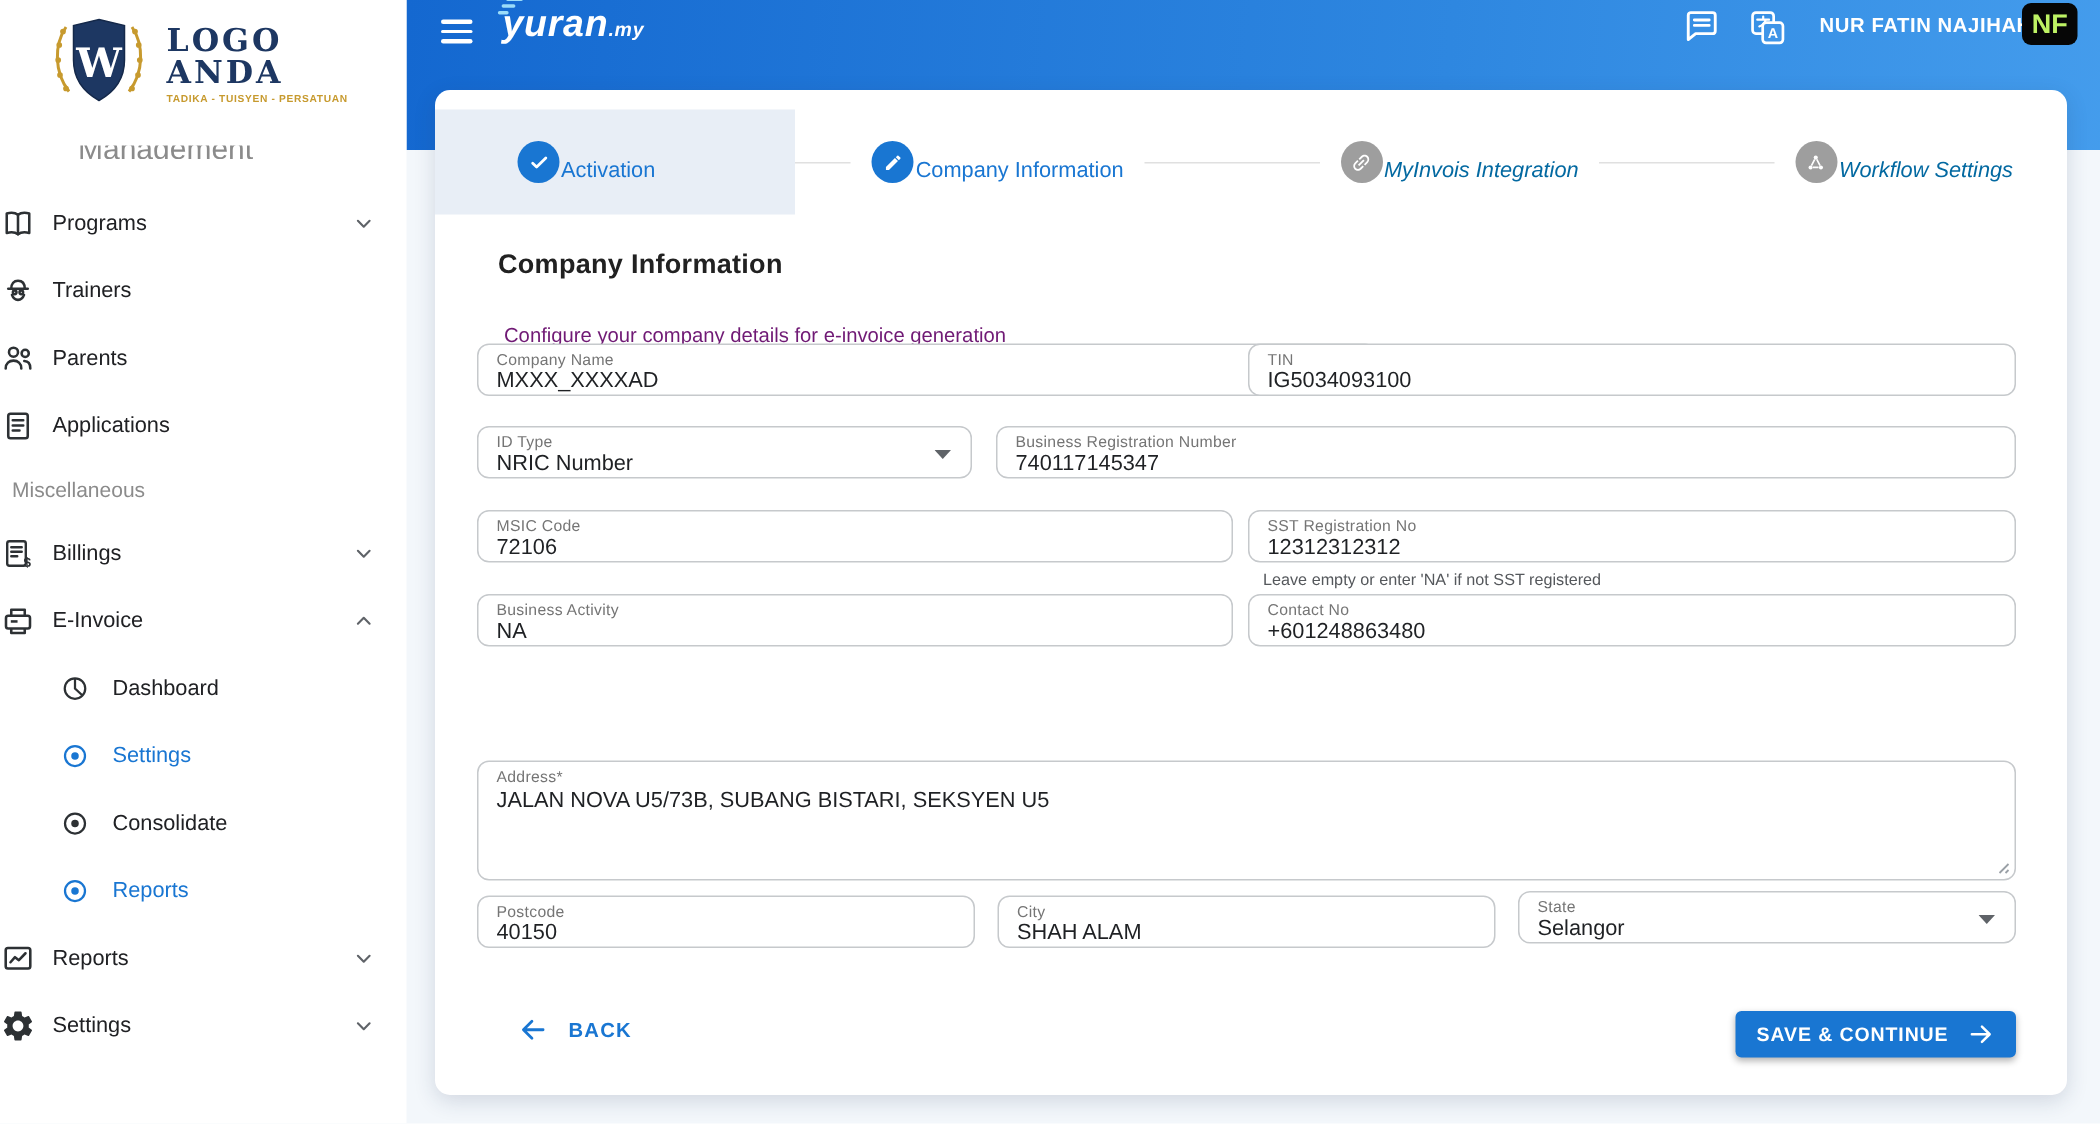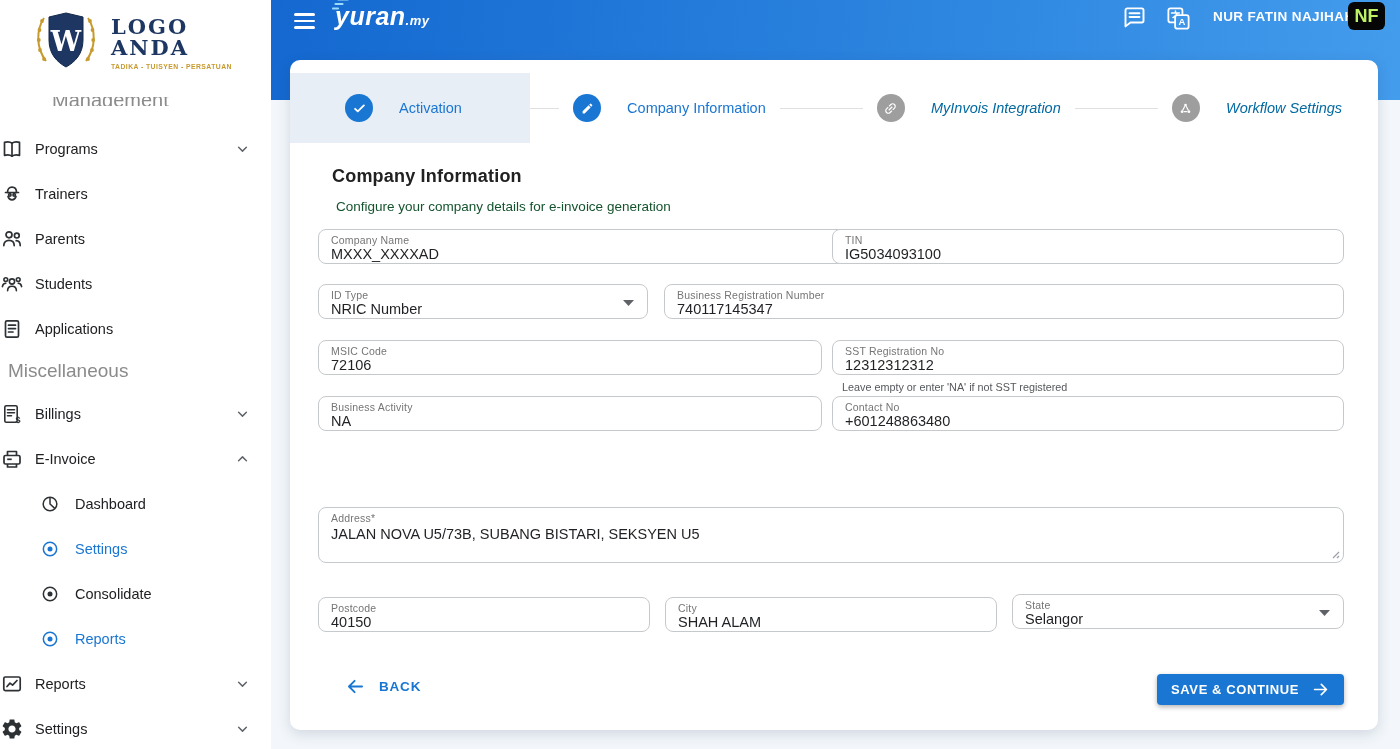--- a/index.html
+++ b/index.html
@@ -28,49 +28,49 @@
   .l1,.l2 { font-family:"DejaVu Serif",serif; font-size:21px; font-weight:bold; color:#1d3762;
             letter-spacing:2px; line-height:21px; }
   .ltag { margin-top:5px; font-size:6.8px; font-weight:bold; color:#c79a2e; letter-spacing:.45px; }
   .mgmtclip { position:absolute; left:8px; top:97px; height:9px; overflow:hidden; }
   .mgmtclip span { display:block; margin-top:-8px; font-size:20px; color:#8b8b8b;margin-left:44px; }
   .nav { position:absolute; left:0; top:126px; width:100%; }
   .item { position:relative; height:45px; display:flex; align-items:center; cursor:pointer; }
   .nicon { width:24px; height:24px; color:#2d3134; flex:none; }
   .lbl { margin-left:11px; font-size:14.5px; color:#202124; }
   .chev { position:absolute; right:20px; top:50%; transform:translateY(-50%); width:17px; height:17px; color:#5f6368; }
-  .sect { height:40px; display:flex; align-items:center; padding-left:8px; font-size:19px; color:#8b8b8b; }
+  .sect { height:40px; display:flex; align-items:center; padding-left:8px; font-size:14px; color:#8b8b8b; }
   .sub { position:relative; height:45px; display:flex; align-items:center; padding-left:40px; cursor:pointer; }
   .sicon { width:20px; height:20px; color:#2d3134; flex:none; }
   .sub .lbl { margin-left:15px; }
   .sub.on .sicon, .sub.on .lbl { color:#1976d2; }
 
   
   .card { position:absolute; left:290px; top:60px; width:1088px; height:670px; background:#fff;
           border-radius:10px; box-shadow:0 4px 14px rgba(30,50,90,.16); z-index:3; }
   .stepper { position:absolute; left:0; top:13px; width:100%; height:70px; display:flex; align-items:center;
              padding:0 36px 0 55px; }
   .sbg { position:absolute; left:0; top:0; width:240px; height:70px; background:#e8eef6; }
-  .step { position:relative; display:flex; align-items:center; gap:26px; cursor:pointer; }
+  .step { position:relative; display:flex; align-items:flex-end; gap:1px; cursor:pointer; }
   .scircle { width:28px; height:28px; border-radius:50%; display:flex; align-items:center; justify-content:center; flex:none; }
   .scircle.blue { background:#1976d2; }
   .scircle.gray { background:#9e9e9e; }
   .slabel { font-size:14.5px; white-space:nowrap; }
   .slabel.blue { color:#1976d2; }
   .slabel.gray { color:#0369a1;font-style:italic; }
   .conn { flex:1; height:1px; background:#e0e0e0; margin:0 14px; }
 
   .ftitle { position:absolute; left:42px; top:106px; font-size:18px; font-weight:bold; color:#212121; letter-spacing:.2px; }
-  .fsub { position:absolute; left:46px; top:139px; font-size:13.5px; color:#14532d; }
+  .fsub { position:absolute; left:46px; top:156px; font-size:13.5px; color:#701a75; }
 
   .field { position:absolute; height:35px; border:1.2px solid #c6c9cc; border-radius:8px; background:#fff; cursor:text; }
   .flabel { position:absolute; left:12px; top:4px; font-size:10.5px; color:#757575; letter-spacing:.2px; white-space:nowrap; }
   .fvalue { position:absolute; left:12px; top:16px; font-size:14.5px; color:#1f2124; white-space:nowrap; }
   .dd { position:absolute; right:13px; top:15px; cursor:pointer; }
-  .area { height:56px; }
+  .area { height:80px; }
   .rs { position:absolute; right:3px; bottom:3px; cursor:nwse-resize; }
   .helper { position:absolute; left:552px; top:321px; font-size:10.8px; color:#55585c; }
 
   .back { position:absolute; left:55px; top:616px; display:flex; align-items:center; gap:13px; background:none; border:none;
           color:#1976d2; font-family:inherit; font-size:13.5px; font-weight:bold; letter-spacing:.8px; cursor:pointer;justify-content:space-between; }
   .save { position:absolute; right:34px; top:614px; height:31px; padding:0 14px; display:flex; align-items:center; gap:12px;
           background:#1976d2; border:none; border-radius:4px; color:#fff; font-family:inherit; font-size:13px; font-weight:bold;
           letter-spacing:.6px; box-shadow:0 2px 5px rgba(0,0,0,.3); cursor:pointer; }
 </style>
 </head>
@@ -134,32 +134,20 @@
         <svg viewBox="0 0 24 24" fill="none" stroke="currentColor" stroke-width="1.7" stroke-linecap="round">
           <circle cx="9" cy="7.8" r="3"></circle>
             <path d="M3.8 18.6c0-3.4 2.3-5.2 5.2-5.2s5.2 1.8 5.2 5.2"></path>
           <circle cx="16.8" cy="8.6" r="2.4"></circle>
             <path d="M16.2 13.7c2.4.1 4 1.7 4 4.9"></path>
         </svg></span>
       <span class="lbl">Parents</span>
     </div>
     <div class="item">
       <span class="nicon">
-        <svg viewBox="0 0 24 24" fill="none" stroke="currentColor" stroke-width="1.6" stroke-linecap="round">
-          <circle cx="12" cy="9.5" r="2.6"></circle>
-            <path d="M7.6 18.8c0-3 1.9-4.6 4.4-4.6s4.4 1.6 4.4 4.6"></path>
-          <circle cx="5.8" cy="7.6" r="1.9"></circle>
-            <path d="M2.4 14.6c.3-2.2 1.6-3.3 3.4-3.3"></path>
-          <circle cx="18.2" cy="7.6" r="1.9"></circle>
-            <path d="M21.6 14.6c-.3-2.2-1.6-3.3-3.4-3.3"></path>
-        </svg></span>
-      <span class="lbl">Students</span>
-    </div>
-    <div class="item">
-      <span class="nicon">
         <svg viewBox="0 0 24 24" fill="none" stroke="currentColor" stroke-width="1.7" stroke-linecap="round">
           <rect x="5.5" y="3.8" width="13" height="16.4" rx="1.5"></rect>
             <path d="M8.5 8.2h7M8.5 11.6h7M8.5 15h4.5"></path>
         </svg></span>
       <span class="lbl">Applications</span>
     </div>
 
     <div class="sect">Miscellaneous</div>
 
     <div class="item">

